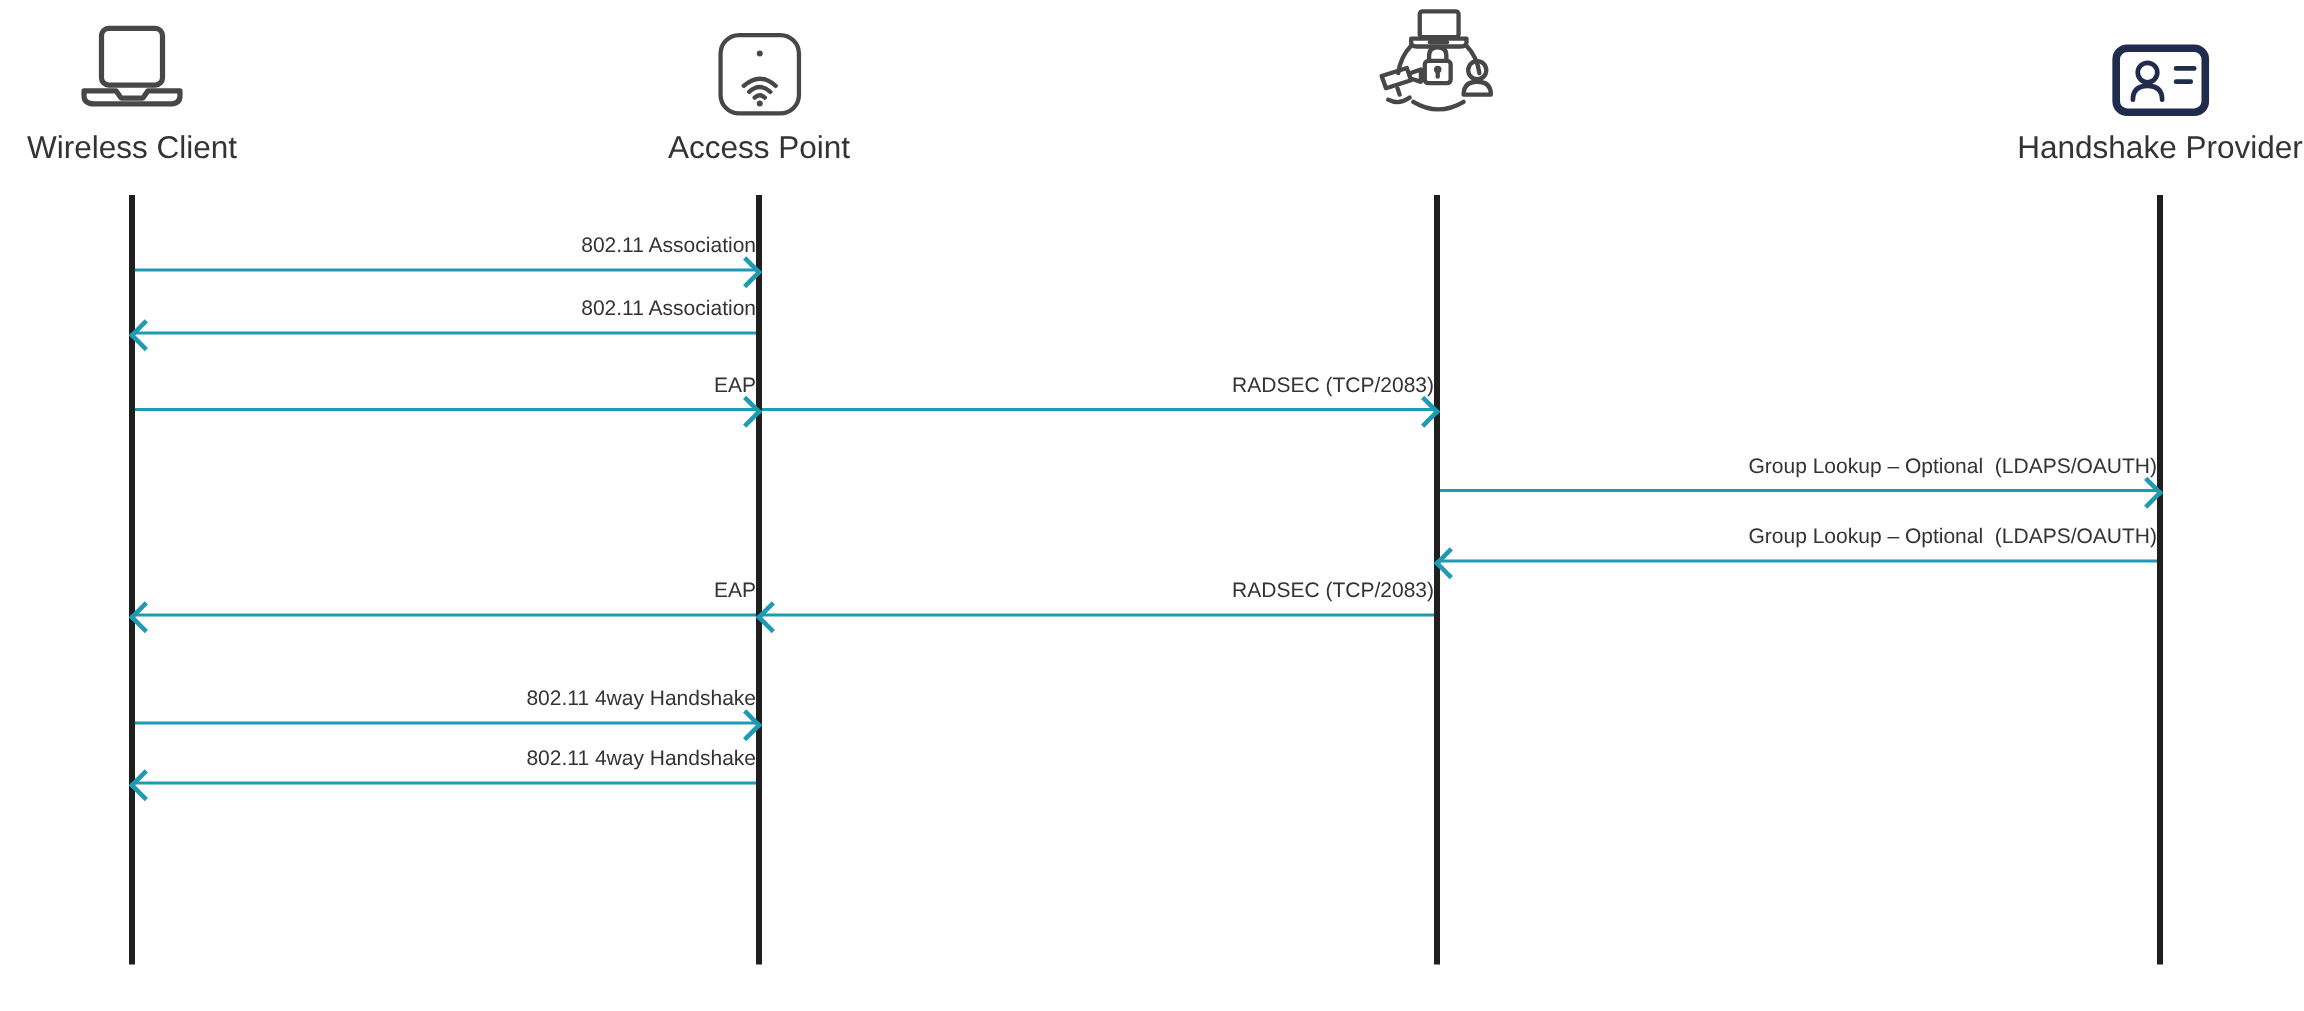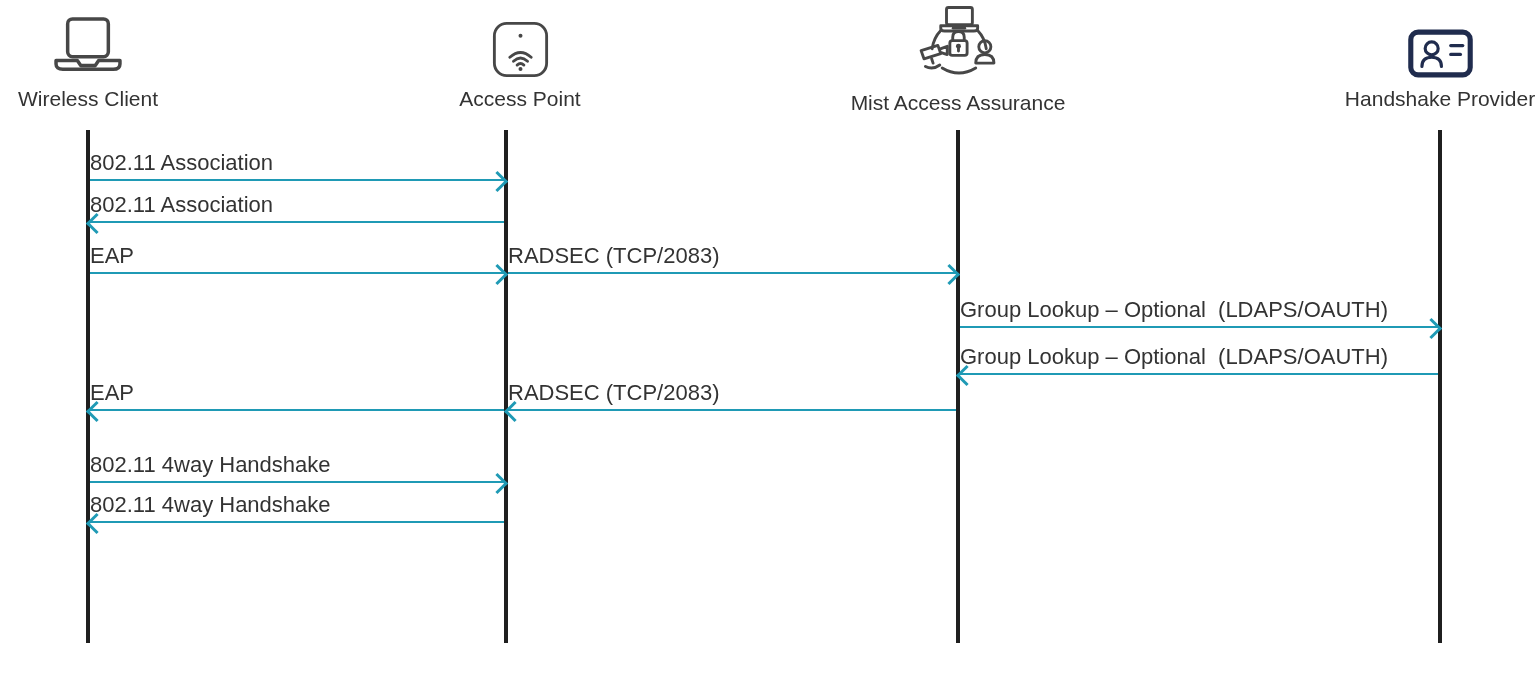--- a/index.html
+++ b/index.html
@@ -54,22 +54,22 @@
     top: 130px;
     width: 4px;
     height: 513px;
     background: var(--lifeline);
   }
 
   
   .msg { position: absolute; }
   .msg .lbl {
     display: block;
-    text-align: left;
-    font-size: 22px;
+    text-align: right;
+    font-size: 14px;
     line-height: 24px;
     color: var(--text);
     white-space: pre;
     margin-bottom: 4px;
   }
   .msg .line {
     position: relative;
     height: 0;
     border-top: 2px solid var(--accent);
   }
@@ -102,21 +102,21 @@
   <div class="actor" style="left:-22px;">
     <div class="iconbox">
       <svg width="74" height="62" viewBox="0 0 76 64" fill="none" class="icon-gray" stroke="currentColor" stroke-width="3.6" stroke-linecap="round" stroke-linejoin="round">
         <rect x="17" y="3" width="42" height="39" rx="5"></rect>
         <path d="M5 46 H27 L30.5 51 H45.5 L49 46 H71 V49.5 Q71 55 64 55 H12 Q5 55 5 49.5 Z"></path>
       </svg>
     </div>
     <div class="alabel">Wireless Client</div>
   </div>
 
-  <div class="actor" style="left:410px;">
+  <div class="actor" style="left:396px;">
     <div class="iconbox">
       <svg width="57" height="57" viewBox="0 0 60 60" fill="none" class="icon-gray" stroke="currentColor" stroke-width="3" stroke-linecap="round" stroke-linejoin="round">
         <rect x="2.5" y="2.5" width="55" height="55" rx="13"></rect>
         <circle cx="30" cy="15.5" r="2.1" fill="currentColor" stroke="none"></circle>
         <path d="M18.8 38.2 Q30 28 41.2 38.2"></path>
         <path d="M22.6 42.4 Q30 35.6 37.4 42.4"></path>
         <path d="M26.4 46.4 Q30 43.1 33.6 46.4"></path>
         <circle cx="30" cy="50.5" r="2.1" fill="currentColor" stroke="none"></circle>
       </svg>
     </div>
@@ -142,21 +142,20 @@
 
         <circle cx="76" cy="45.5" r="6.3"></circle>
         <path d="M66.5 62.5 Q66.5 53.5 76 53.5 Q85.5 53.5 85.5 62.5 Z"></path>
 
         <path d="M9.5 49.5 L27 44 L30 52.5 L12.5 58 Z"></path>
         <path d="M30.2 47.3 L36.8 45 V53.6 L31.3 51.8"></path>
         <path d="M20.5 58 L22 62.5"></path>
         <path d="M14 66 Q21.5 70 29 64.5"></path>
       </svg>
     </div>
-    <div class="alabel">Mist Access Assurance</div>
   </div>
 
   <div class="actor" style="left:1330px;">
     <div class="iconbox">
       <svg width="65" height="49" viewBox="0 0 70 52" fill="none" class="icon-navy" stroke="currentColor" stroke-linecap="round" stroke-linejoin="round">
         <rect x="3" y="3" width="64" height="46" rx="8" stroke-width="5.5"></rect>
         <circle cx="25.5" cy="20.5" r="7" stroke-width="3.4"></circle>
         <path d="M15 40 Q15 30 25.5 30 Q36 30 36 40" stroke-width="3.4"></path>
         <path d="M46 17.5 H59" stroke-width="3.4"></path>
         <path d="M46 27 H56.5" stroke-width="3.4"></path>

